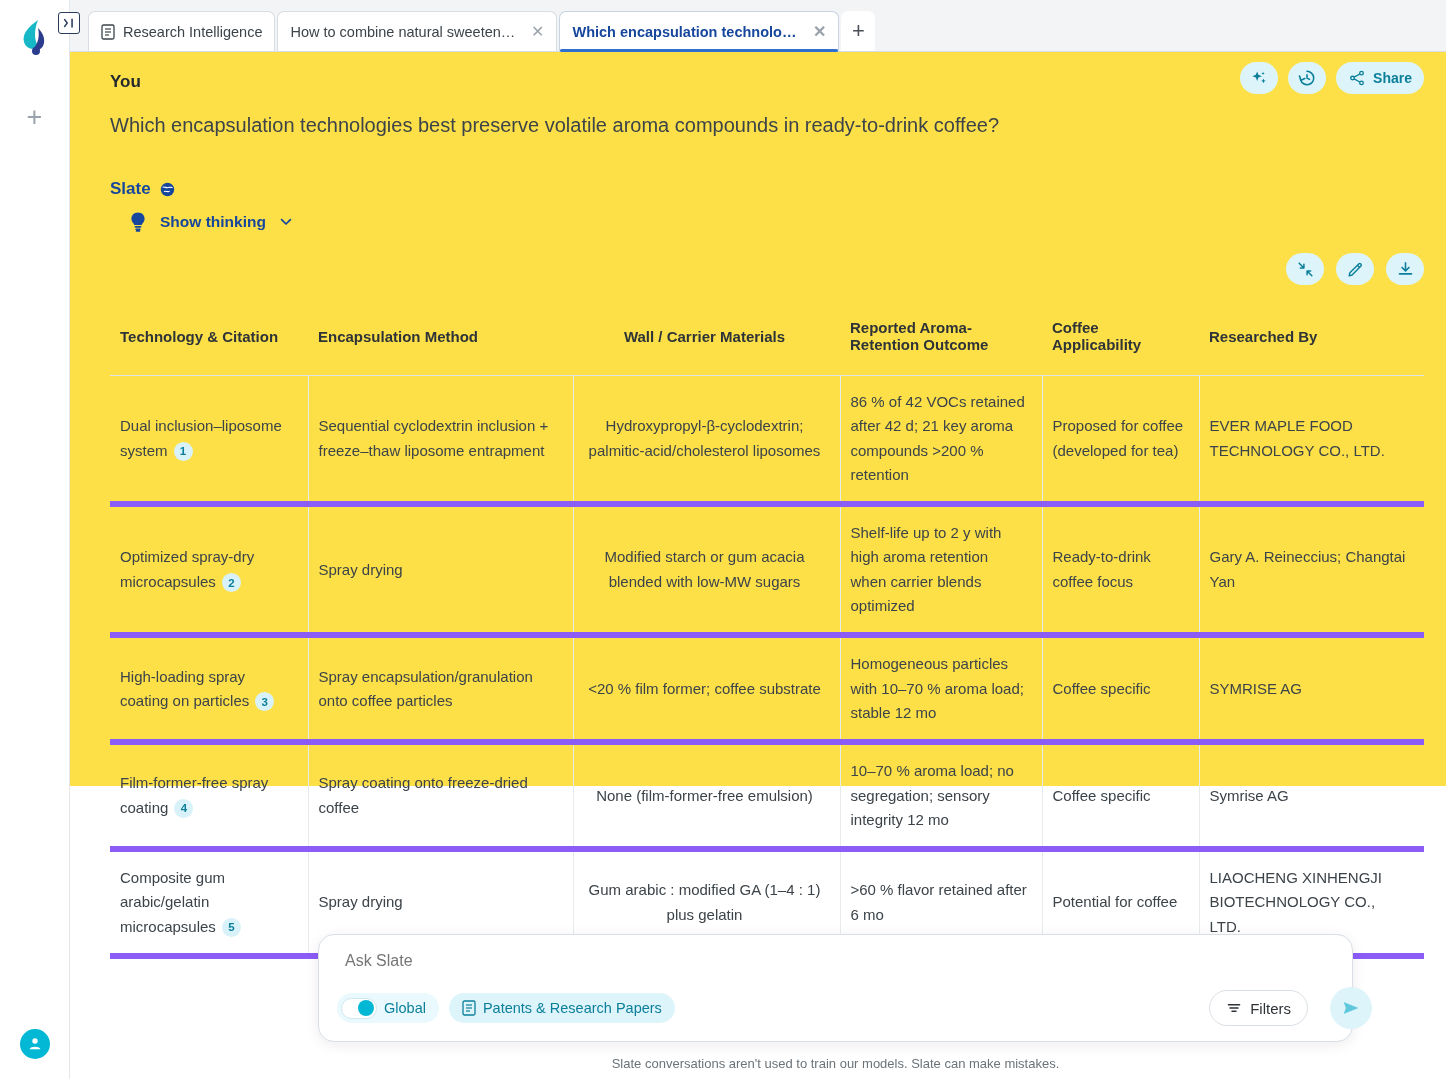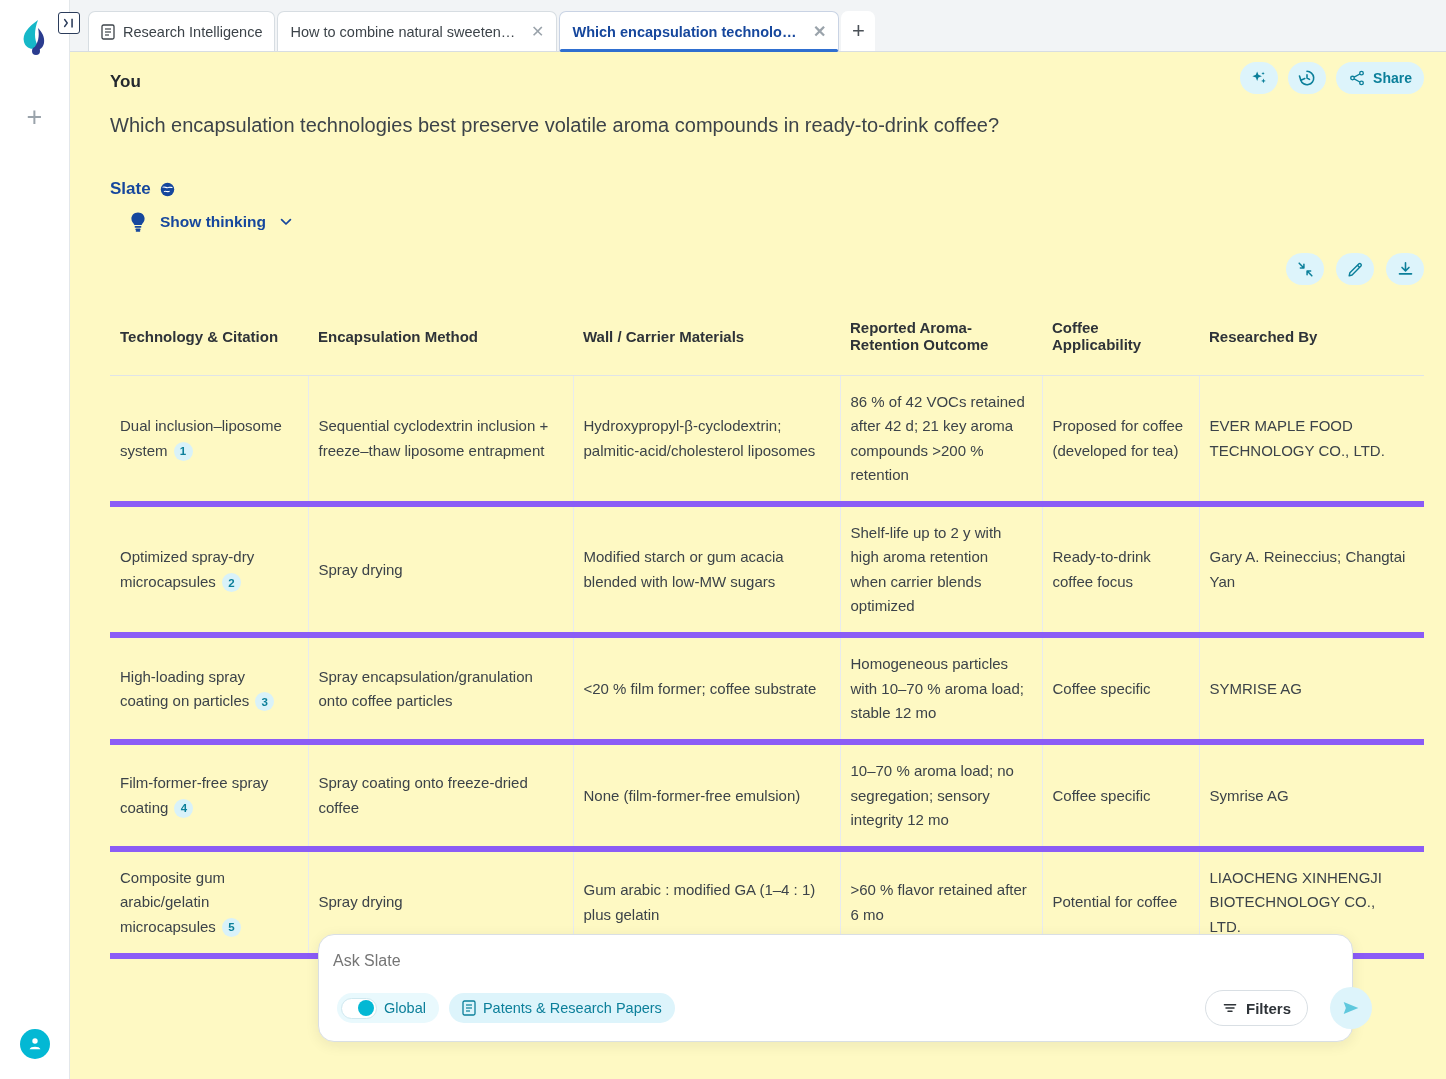--- a/index.html
+++ b/index.html
@@ -29,21 +29,21 @@
     user-select: none;
   }
   .rail-avatar {
     position: absolute; bottom: 20px; left: 50%; transform: translateX(-50%);
     width: 30px; height: 30px; border-radius: 50%;
     background: #03b8d4; display:flex; align-items:center; justify-content:center;
     cursor: pointer;
   }
 
   
-  .pane { flex: 1 1 auto; height: 1079px; position: relative; background:#fef9c3; }
+  .pane { flex: 1 1 auto; height: 786px; position: relative; background:#fde047; }
 
   
   .tabbar {
     height: 52px; background: #f2f4f6;
     border-bottom: 1px solid #d7dde2;
     display: flex; align-items: flex-end; padding-left: 18px;
     position: relative;
   }
   .collapse-btn {
     position: absolute; left: -12px; top: 12px;
@@ -122,40 +122,40 @@
     vertical-align: middle;
     font-size: 15px; color: #3c4349; line-height: 1.62;
     padding: 14px 14px 14px 10px;
     border-bottom: 6px solid #8b5cf6;
     border-right: 1px solid #e8ebee;
     margin-top: 28px;
   }
   table.restbl td:last-child { border-right: none; }
   table.restbl th:nth-child(1), table.restbl td:nth-child(1) { width: 198px; }
   table.restbl th:nth-child(2), table.restbl td:nth-child(2) { width: 265px; }
-  table.restbl th:nth-child(3), table.restbl td:nth-child(3) { width: 267px; }
+  table.restbl th:nth-child(3), table.restbl td:nth-child(3) { width: 267px; text-align: center; }
   table.restbl th:nth-child(4), table.restbl td:nth-child(4) { width: 202px; }
   table.restbl th:nth-child(5), table.restbl td:nth-child(5) { width: 157px; }
   table.restbl th:nth-child(6), table.restbl td:nth-child(6) { width: 225px; }
   .cite {
     display: inline-flex; align-items: center; justify-content: center;
     min-width: 19px; height: 19px; padding: 0 5px; margin-left: 6px;
     border-radius: 10px; background: #d9f2f9; color: #0b7f9a;
     font-size: 11.5px; font-weight: bold; vertical-align: middle; cursor: pointer;
   }
 
   
   .composer {
     position: absolute; left: 248px; bottom: 37px;
     width: 1035px; height: 108px;
     background: #ffffff; border: 1px solid #d9dfe4; border-radius: 16px;
     box-shadow: 0 3px 14px rgba(20,30,50,0.08);
   }
   .composer-input {
-    position: absolute; left: 12px; top: 16px; right: 20px;
+    position: absolute; left: 24px; top: 16px; right: 20px;
     font-size: 16px; color: #9aa3ab; background: transparent;
     border: none; outline: none; width: calc(100% - 40px);
     font-family: "Liberation Sans", sans-serif;
   }
   .composer-row {
     position: absolute; left: 18px; right: 16px; bottom: 12px;
     display: flex; align-items: center; gap: 10px;
   }
   .chip {
     height: 30px; border-radius: 15px; display:flex; align-items:center; gap:7px;
@@ -167,21 +167,21 @@
     width: 36px; height: 21px; border-radius: 11px; background: #fff;
     border: 1.5px solid #cfe8ef; position: relative;
   }
   .toggle::after {
     content:""; position:absolute; right: 2px; top: 1.5px;
     width: 16px; height: 16px; border-radius: 50%; background: #03b8d4;
   }
   .filters-btn {
     margin-left: auto; height: 36px; border: 1px solid #d9dfe4; border-radius: 18px;
     background:#fff; display:flex; align-items:center; gap:8px; padding: 0 16px;
-    font-size: 15px; font-weight: bold; color: #2e3338; cursor: pointer;
+    font-size: 15px; font-weight: normal; color: #2e3338; cursor: pointer;
   }
   .send-btn {
     width: 42px; height: 42px; border-radius: 50%; background: #ddf4fb;
     display:flex; align-items:center; justify-content:center; cursor:pointer;
     margin-left: 12px; margin-right: -36px;
   }
   .disclaimer {
     position:absolute; bottom: 8px; left: 248px; width: 1035px;
     text-align:center; font-size: 13px; color: #6b7379;
   }
@@ -418,16 +418,17 @@
           <div class="send-btn">
             <span style="display:inline-flex;">
               <svg width="22" height="22" viewBox="0 0 24 24" aria-hidden="true">
                 <path d="M4 5.5 L20 12 L4 18.5 L6.4 12 Z" fill="#5fc8dd"></path>
               </svg>
             </span>
           </div>
         </div>
       </div>
 
+      <div class="disclaimer">Slate conversations aren't used to train our models. Slate can make mistakes.</div>
 
     </div>
   </div>
 </div>
 
 </body></html>

